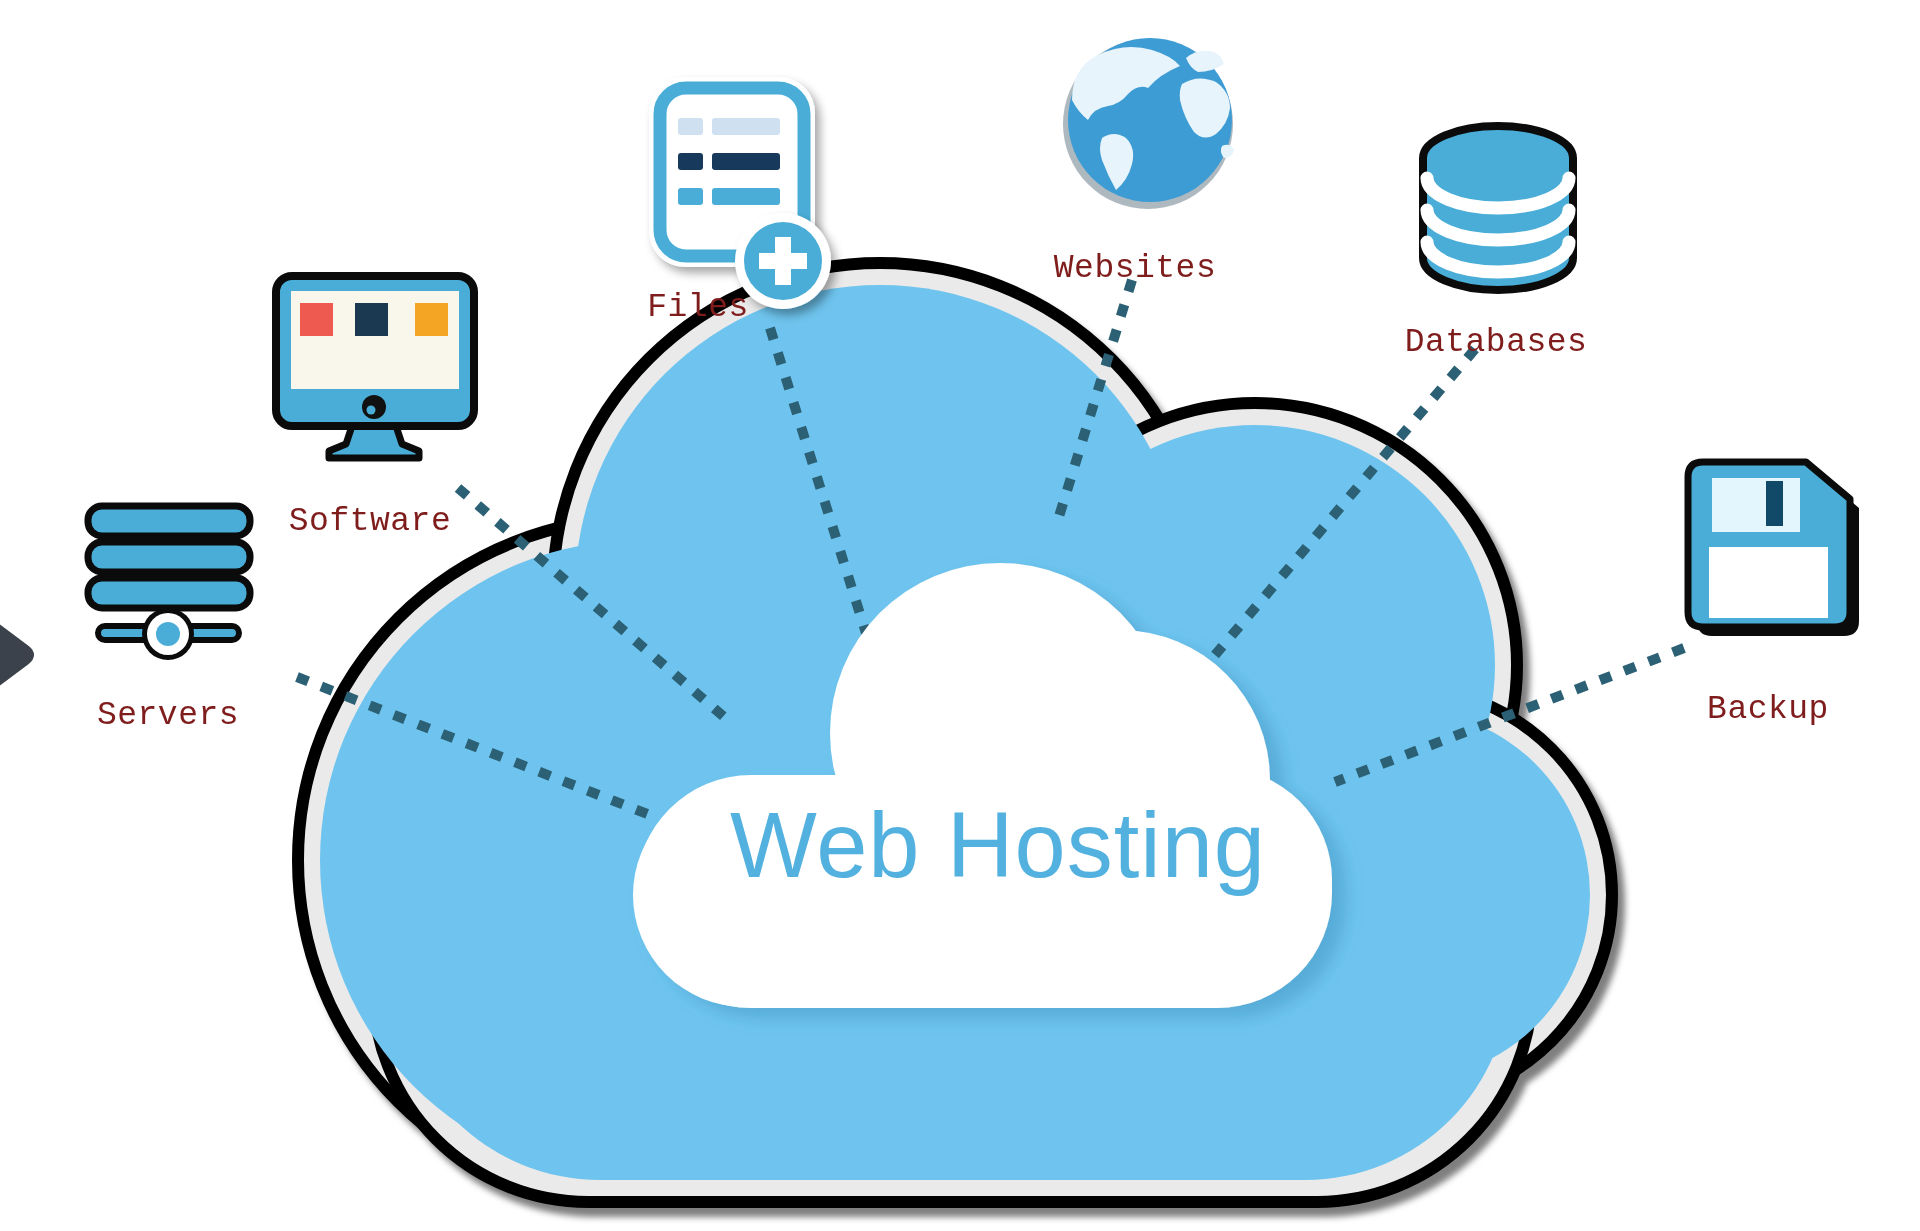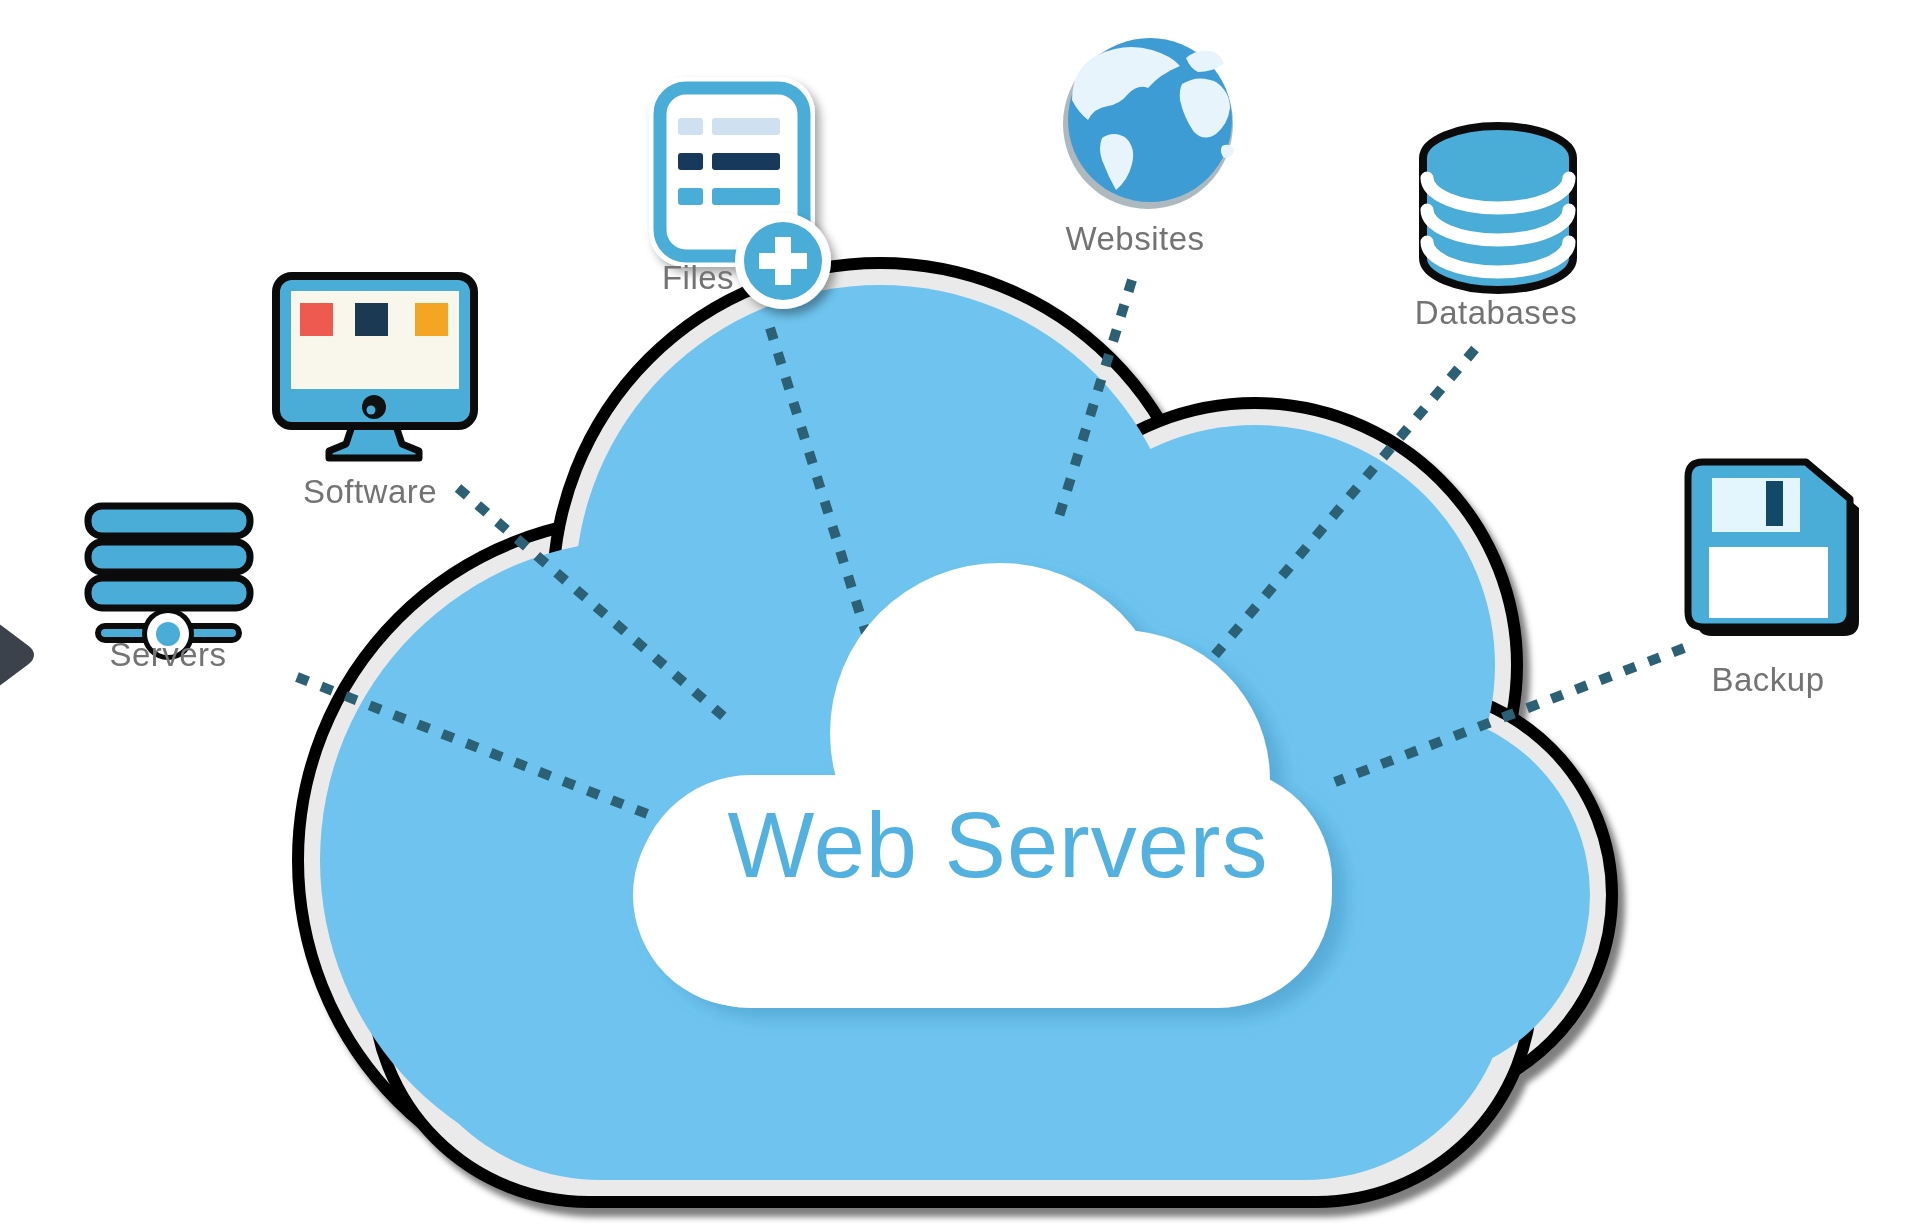--- a/index.html
+++ b/index.html
@@ -3,29 +3,30 @@
 <meta charset="utf-8">
 <style>
   html,body{margin:0;padding:0;background:#ffffff;}
   .stage{
     position:relative;width:1920px;height:1231px;overflow:hidden;
     background:#ffffff;font-family:"Liberation Sans",sans-serif;
   }
   .stage svg{position:absolute;left:0;top:0;}
   .node-label{
     position:absolute;transform:translate(-50%,-50%);
-    color:#737373;font-size:33px;letter-spacing:.5px;white-space:nowrap;
-    font-family:Liberation Sans, sans-serif;
+    color:#7f1d1d;font-size:33px;letter-spacing:.5px;white-space:nowrap;
+    font-family:Liberation Mono, monospace;
+    margin-top:29px;
   }
   .center-title{
     position:absolute;left:998px;top:845px;transform:translate(-50%,-50%);
     color:#53B1DF;font-size:92px;letter-spacing:1px;white-space:nowrap;
     font-family:"Liberation Sans",sans-serif;
   }
-  .lbl-servers{left:168px;top:655px;}
+  .lbl-servers{left:168px;top:686px;}
   .lbl-software{left:370px;top:492px;}
   .lbl-files{left:698px;top:278px;}
   .lbl-websites{left:1135px;top:239px;}
   .lbl-databases{left:1496px;top:313px;}
   .lbl-backup{left:1768px;top:680px;}
 </style>
 </head>
 <body>
 
 <div class="stage">
@@ -147,20 +148,20 @@
       <path d="M1712,471 L1815,471 L1859,508 L1859,621 Q1859,636 1844,636 L1712,636 Q1697,636 1697,621 L1697,486 Q1697,471 1712,471 Z" fill="#0B0B0B"></path>
       <path d="M1703,462 L1806,462 L1850,499 L1850,612 Q1850,627 1835,627 L1703,627 Q1688,627 1688,612 L1688,477 Q1688,462 1703,462 Z" fill="#49ADD7" stroke="#0B0B0B" stroke-width="7" stroke-linejoin="round"></path>
       <rect x="1712" y="478" width="88" height="54" fill="#E3F5FD"></rect>
       <rect x="1766" y="481" width="17" height="45" fill="#114A68"></rect>
       <rect x="1709" y="547" width="119" height="71" fill="#FFFFFF"></rect>
     </g>
 
     <path d="M-6,625 L26,649 Q34,655 26,661 L-6,685 Z" fill="#3C424B" stroke="#3C424B" stroke-width="8" stroke-linejoin="round"></path>
   </svg>
 
-  <div class="center-title">Web Servers</div>
+  <div class="center-title">Web Hosting</div>
   <div class="node-label lbl-servers">Servers</div>
   <div class="node-label lbl-software">Software</div>
   <div class="node-label lbl-files">Files</div>
   <div class="node-label lbl-websites">Websites</div>
   <div class="node-label lbl-databases">Databases</div>
   <div class="node-label lbl-backup">Backup</div>
 </div>
 
 </body></html>

